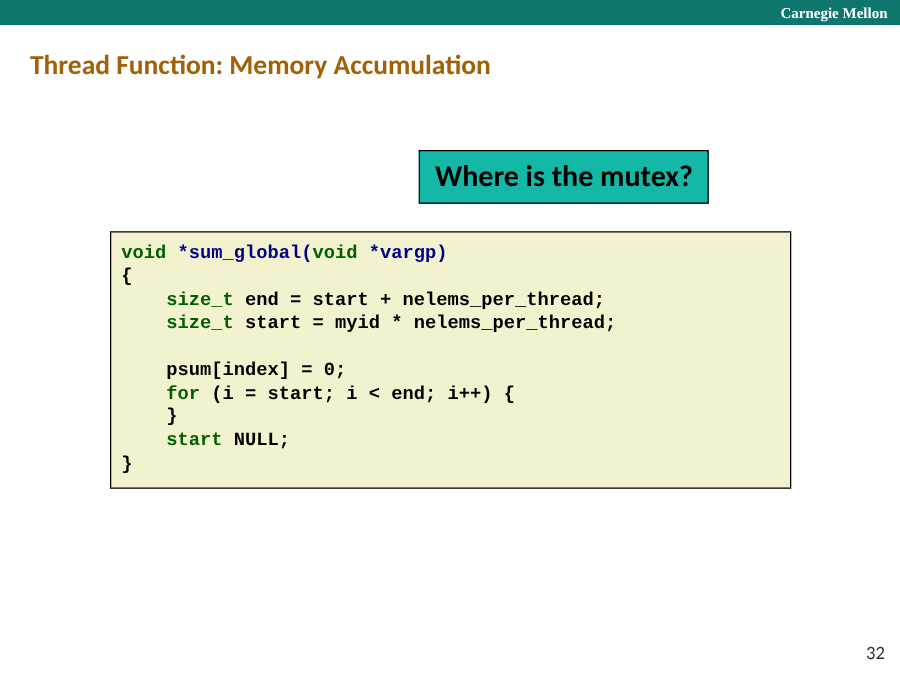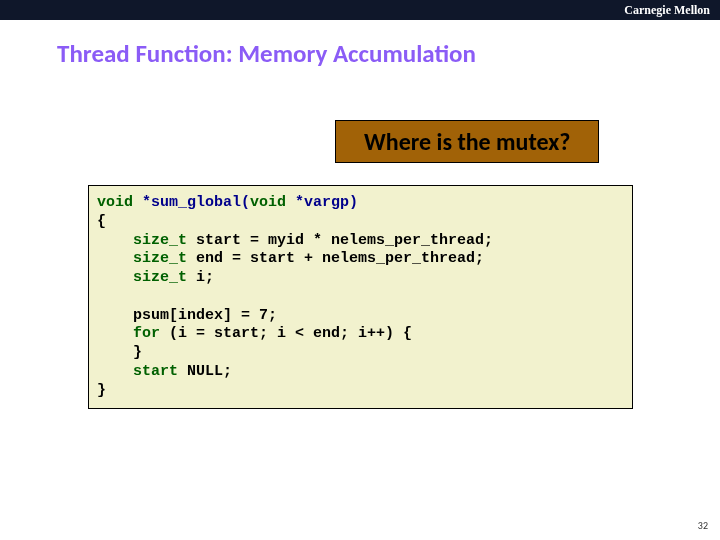--- a/index.html
+++ b/index.html
@@ -1,45 +1,44 @@
 <!DOCTYPE html>
 <html><head>
 <meta charset="utf-8">
 <style>
   * { margin: 0; padding: 0; box-sizing: border-box; }
   html, body { width: 720px; height: 540px; background: #fff; font-family: Calibri, Arial, sans-serif; position: relative; }
-  .topbar { width: 100%; height: 20px; background: #0f172a; display: flex; justify-content: flex-end; align-items: center; padding-right: 10px; }
+  .topbar { width: 100%; height: 20px; background: #0f766e; display: flex; justify-content: flex-end; align-items: center; padding-right: 10px; }
   .brand { color: #fff; font-weight: bold; font-size: 12px; font-family: 'Times New Roman', serif; }
-  .title { font-size: 25px; font-weight: bold; color: #8b5cf6; padding: 18px 0 0 24px; letter-spacing: 0px; margin-left: 33px; }
-  .callout { position: absolute; top: 120px; left: 335px; background: #a16207; border: 1px solid #000; padding: 6px 28px; font-size: 24px; font-weight: bold; }
+  .title { font-size: 22px; font-weight: bold; color: #a16207; padding: 18px 0 0 24px; letter-spacing: 0px; }
+  .callout { position: absolute; top: 120px; left: 335px; background: #14b8a6; border: 1px solid #000; padding: 6px 12px; font-size: 24px; font-weight: bold; }
   .codebox { position: absolute; top: 185px; left: 88px; width: 545px; background: #f2f2ce; border: 1px solid #000; padding: 8px 16px 8px 8px; font-family: 'Courier New', monospace; font-size: 15px; font-weight: bold; line-height: 1.25; }
   .codebox .line { white-space: pre; }
   .kw { color: #006000; }
   .fn { color: #00008b; }
   .txt { color: #000; }
-  .pagenum { position: absolute; bottom: 8px; right: 12px; font-size: 10px; color: #333; }
+  .pagenum { position: absolute; bottom: 8px; right: 12px; font-size: 15px; color: #333; }
 </style>
 </head>
 <body>
 
 <div class="topbar">
   <span class="brand">Carnegie Mellon</span>
 </div>
 
 <div class="title">Thread Function: Memory Accumulation</div>
 
 <div class="callout">Where is the mutex?</div>
 
 <div class="codebox">
   <div class="line"><span class="kw">void</span><span class="fn"> *sum_global(</span><span class="kw">void</span><span class="fn"> *vargp)</span></div>
   <div class="line txt">{</div>
+  <div class="line"><span class="txt">    </span><span class="kw">size_t</span><span class="txt"> end = start + nelems_per_thread;</span></div>
   <div class="line"><span class="txt">    </span><span class="kw">size_t</span><span class="txt"> start = myid * nelems_per_thread;</span></div>
-  <div class="line"><span class="txt">    </span><span class="kw">size_t</span><span class="txt"> end = start + nelems_per_thread;</span></div>
-  <div class="line"><span class="txt">    </span><span class="kw">size_t</span><span class="txt"> i;</span></div>
   <div class="line txt"> </div>
-  <div class="line txt">    psum[index] = 7;</div>
+  <div class="line txt">    psum[index] = 0;</div>
   <div class="line"><span class="txt">    </span><span class="kw">for</span><span class="txt"> (i = start; i &lt; end; i++) {</span></div>
   <div class="line txt">    }</div>
   <div class="line"><span class="txt">    </span><span class="kw">start</span><span class="txt"> NULL;</span></div>
   <div class="line txt">}</div>
 </div>
 
 <div class="pagenum">32</div>
 
 </body></html>

